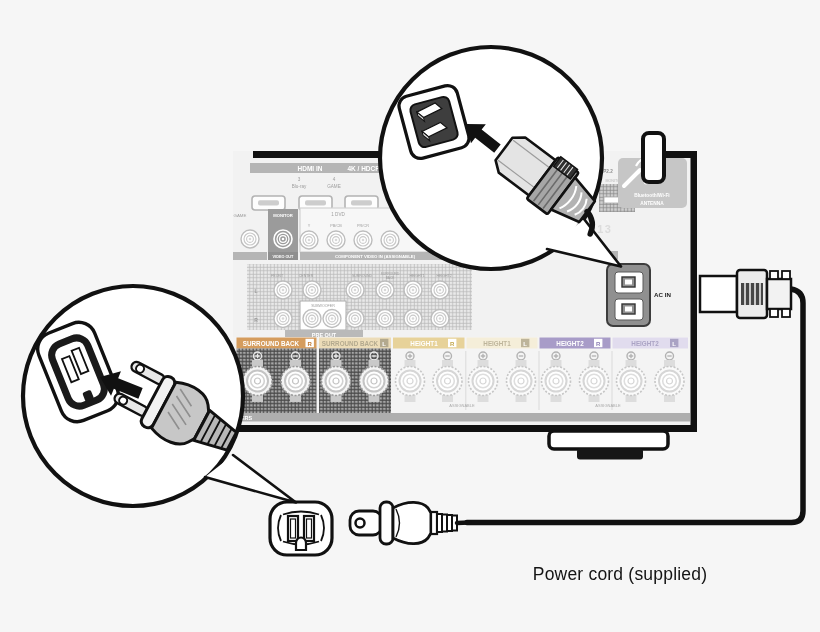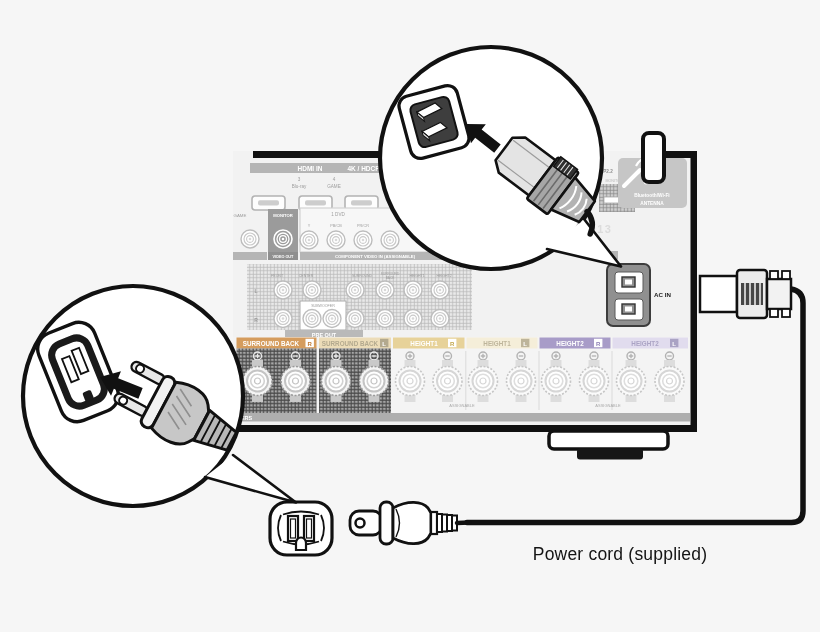--- a/index.html
+++ b/index.html
@@ -348,14 +348,14 @@
       <circle cx="7" cy="15" r="4" fill="#ffffff" stroke="#111111" stroke-width="2"></circle>
       <rect x="32" y="-28" width="13" height="56" rx="6" fill="#f2f2f2" stroke="#111111" stroke-width="3"></rect>
       <path d="M45 -26 C62 -33 78 -30 84 -21 L88 -15 L88 15 L84 21 C78 30 62 33 45 26 Z" fill="#c7c7c7" stroke="#111111" stroke-width="3" stroke-linejoin="round"></path>
       <path d="M52 -22 L70 -12 M52 -14 L74 -2 M52 -5 L74 7 M52 4 L70 14" stroke="#8f8f8f" stroke-width="1.6"></path>
       <path d="M88 -17 L122 -10 L122 10 L88 17 Z" fill="#b8b8b8" stroke="#111111" stroke-width="3" stroke-linejoin="round"></path>
       <path d="M95 -15.5 V15.5 M102 -14 V14 M109 -12.5 V12.5 M116 -11 V11" stroke="#111111" stroke-width="1.8"></path>
     </g>
   </g>
 </svg>
 
-<div class="cap" style="left:505px;top:544px;width:230px;">Power cord (supplied)</div>
+<div class="cap" style="left:505px;top:564px;width:230px;">Power cord (supplied)</div>
 </div>
 
 </body></html>

